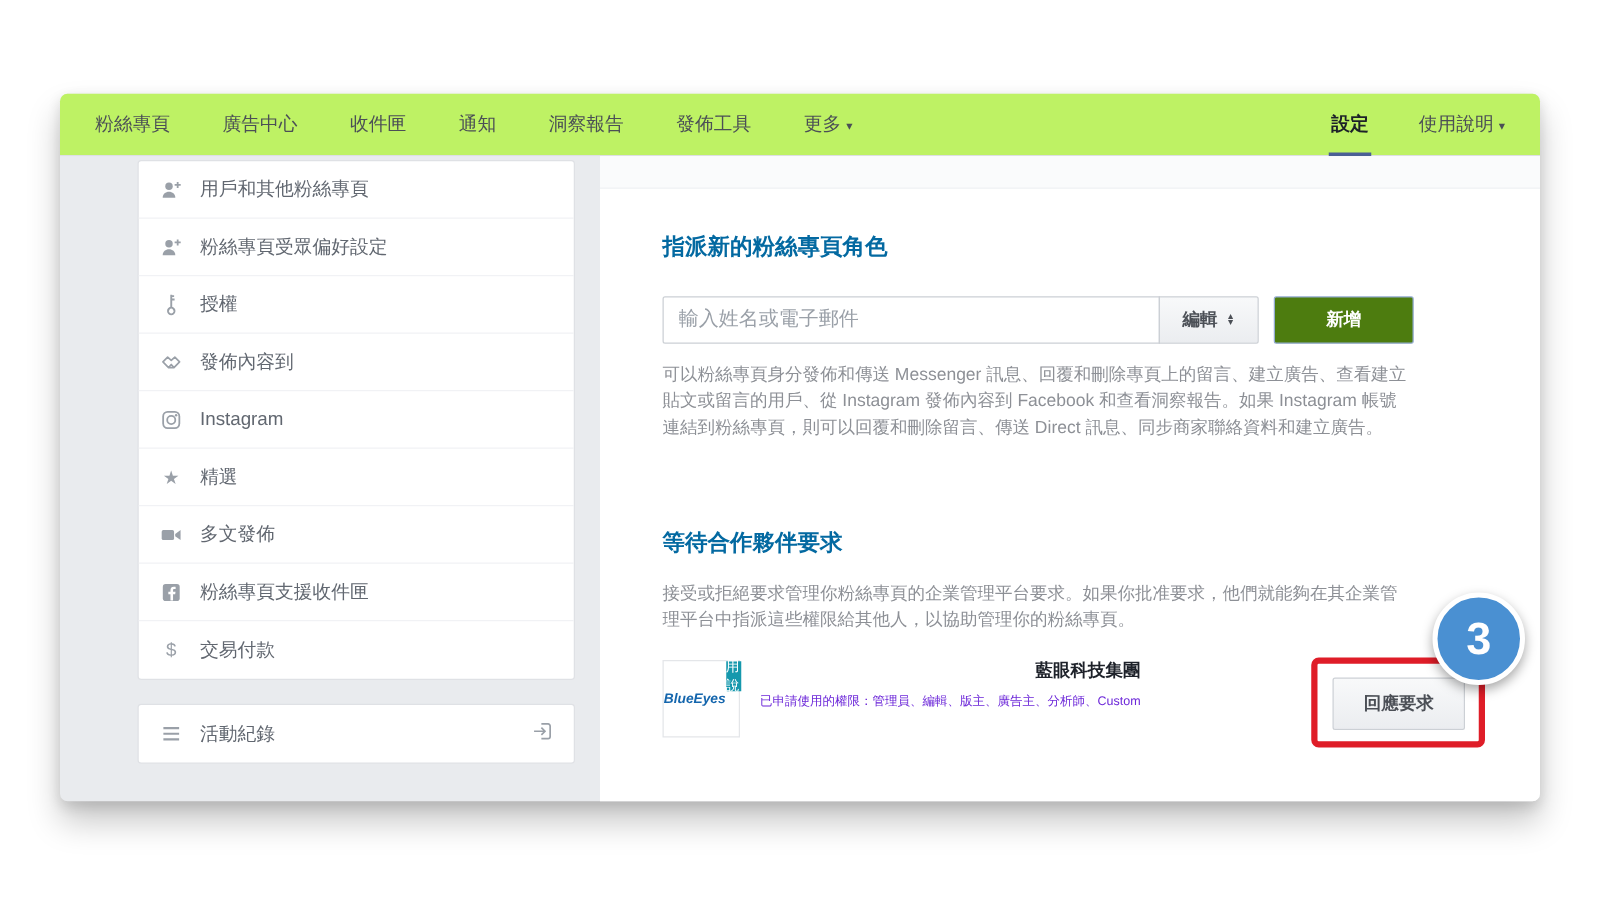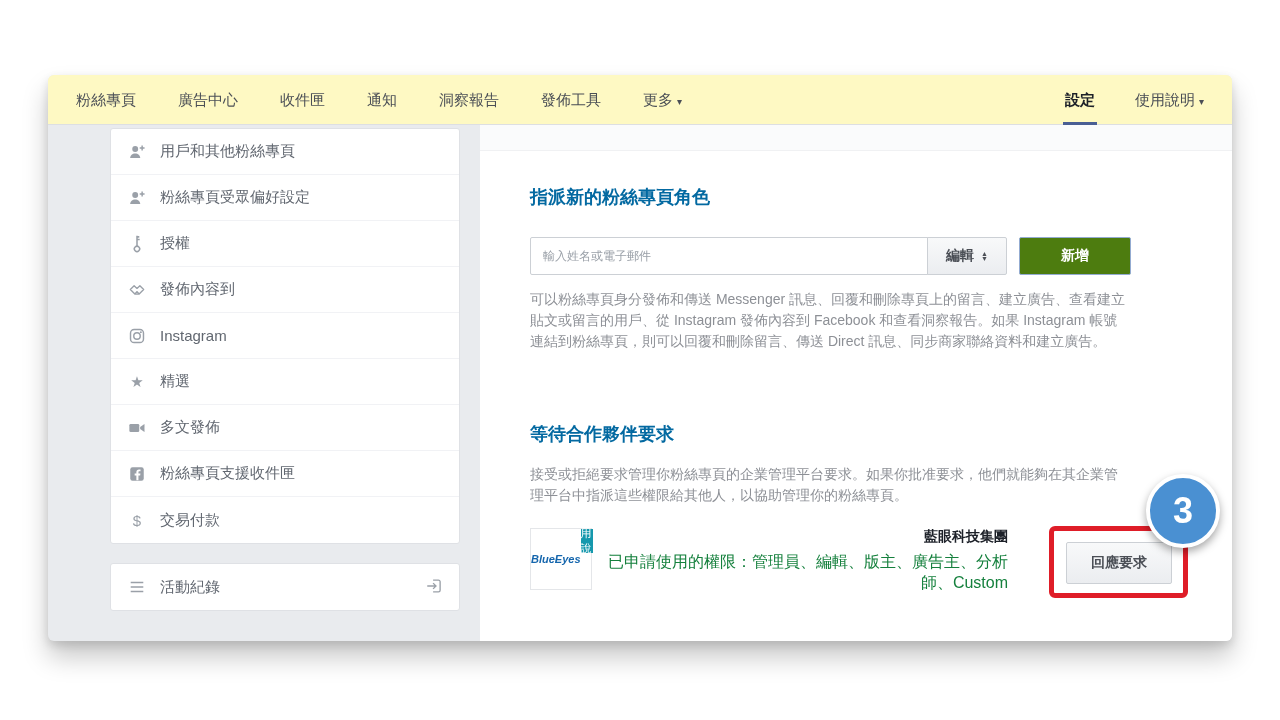--- a/index.html
+++ b/index.html
@@ -6,21 +6,21 @@
   html,body { width:1280px; height:720px; background:#ffffff; overflow:hidden;
     font-family:"Liberation Sans","DejaVu Sans",sans-serif; }
   .stage { position:relative; width:1280px; height:720px; }
 
   
   .shot { position:absolute; left:48px; top:75px; width:1184px; height:566px;
     background:#e9ebee; border-radius:6px;
     box-shadow:0 16px 26px rgba(0,0,0,.22), 0 4px 10px rgba(0,0,0,.12); }
 
   
-  .nav { position:absolute; top:0; left:0; right:0; height:50px; background:#fef9c3;
+  .nav { position:absolute; top:0; left:0; right:0; height:50px; background:#bef264;
     border-bottom:1px solid #dddfe2; border-radius:6px 6px 0 0;
     display:flex; align-items:center; padding:0 28px;gap:24px; }
   .nav-left { display:flex; gap:42px; }
   .nav-item { position:relative; height:50px; line-height:50px; font-size:15px;
     color:#4b4f56; cursor:pointer; white-space:nowrap; }
   .nav-right { margin-left:auto; display:flex; gap:40px; }
   .nav-item.active { color:#1d2129; font-weight:bold; }
   .nav-item.active::after { content:""; position:absolute; left:-2px; right:-2px;
     bottom:0; height:3px; background:#4a5f94; }
   .caret { font-size:10px; color:#4b4f56; margin-left:4px; }
@@ -41,21 +41,21 @@
   .sb-right-icon { margin-left:auto; color:#9aa0a8; }
 
   
   .content { position:absolute; left:432px; top:50px; width:752px; bottom:0;
     background:#fff; border-radius:0 0 6px 0; }
   .content-topstrip { height:26px; background:#fafbfc; border-bottom:1px solid #f0f1f3; }
   .content-inner { padding:34px 60px 0 50px; }
   h1.section-title { font-size:18px; font-weight:bold; color:#0369a1; line-height:24px; }
   .assign-row { display:flex; align-items:center; margin-top:28px; }
   .name-input { width:398px; height:38px; border:1px solid #ccd0d5; border-radius:2px 0 0 2px;
-    padding:0 12px; font-size:12px; color:#1d2129; outline:none;
+    padding:0 12px; font-size:16px; color:#1d2129; outline:none;
     font-family:"Liberation Sans","DejaVu Sans",sans-serif; }
   .name-input::placeholder { color:#9aa0a8; }
   .role-dropdown { height:38px; width:80px; margin-left:-1px; display:flex;
     align-items:center; justify-content:center; gap:7px;
     background:linear-gradient(#f8f9fa,#ebedf0); border:1px solid #ccd0d5;
     border-radius:0 2px 2px 0; font-size:14px; font-weight:bold; color:#4b4f56;
     cursor:pointer; }
   .sort-stack { display:flex; flex-direction:column; line-height:5px; font-size:7px;
     color:#4b4f56; }
   .add-btn { height:38px; width:112px; margin-left:12px; background:#4d7c0f;
@@ -71,21 +71,21 @@
   .request-row { display:flex; margin-top:22px; align-items:flex-start; }
   .biz-logo { width:62px; height:62px; border:1px solid #e4e6e9; background:#fff;
     display:flex; flex-direction:row; flex:0 0 62px; }
   .biz-logo-top { flex:1; display:flex; align-items:center; justify-content:center;
     font-size:11px; font-weight:bold; font-style:italic; color:#1566ad;
     letter-spacing:0; }
   .biz-logo-bottom { height:24px; background:#1598ad; color:#fff; font-size:11px;
     display:flex; align-items:center; justify-content:center; letter-spacing:1px; }
   .request-details { margin-left:16px; max-width:400px;text-align:right; }
   .biz-name { font-size:14px; font-weight:bold; color:#1d2129; margin-bottom:5px; }
-  .biz-perms { font-size:16px; line-height:21px; color:#15803d; }
+  .biz-perms { font-size:10px; line-height:21px; color:#6d28d9; }
   .respond-wrap { margin-left:auto; margin-top:14px; position:relative; }
   .respond-btn { position:relative; z-index:1; height:42px; padding:0 24px;
     background:linear-gradient(#f8f9fa,#ebedf0); border:1px solid #ccd0d5;
     border-radius:2px; font-size:14px; font-weight:bold; color:#4b4f56;
     cursor:pointer; font-family:"Liberation Sans","DejaVu Sans",sans-serif; }
   .highlight-box { position:absolute; left:-17px; right:-16px; top:-16px; bottom:-14px;
     border:5px solid #df1d28; border-radius:6px; pointer-events:none; }
 
   
   .step-badge { position:absolute; left:1146px; top:474px; width:74px; height:74px;

